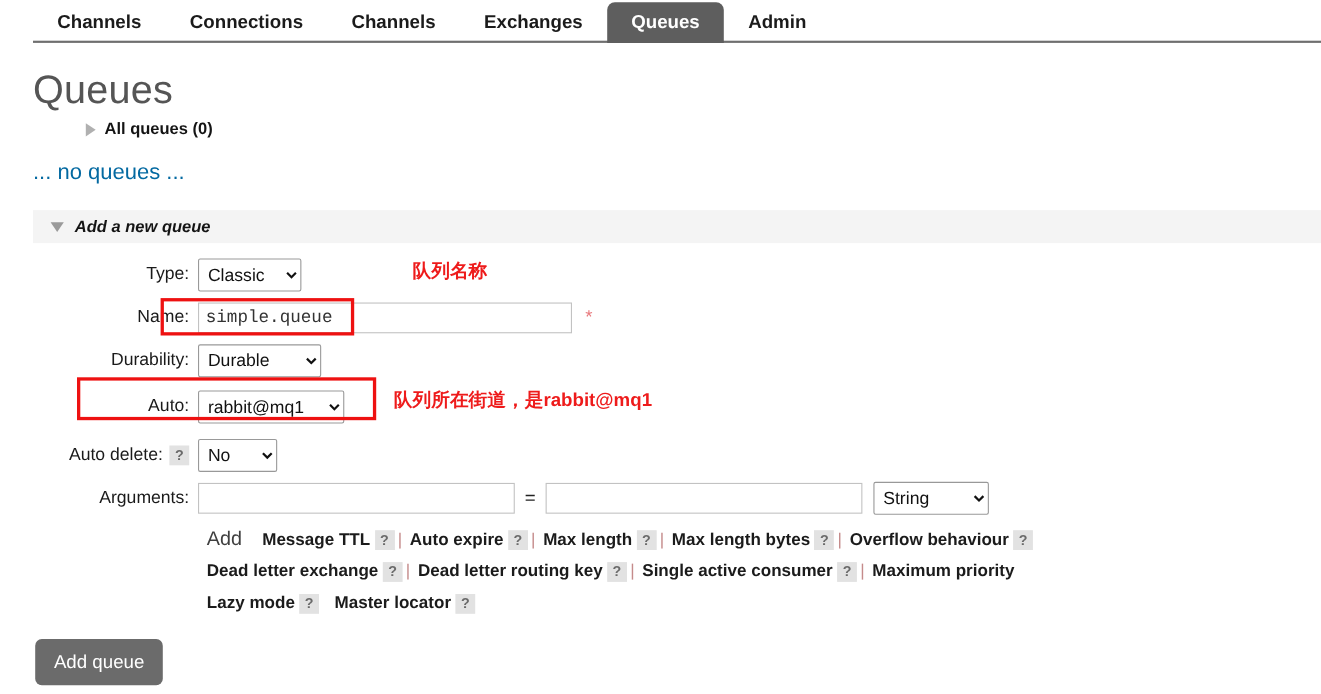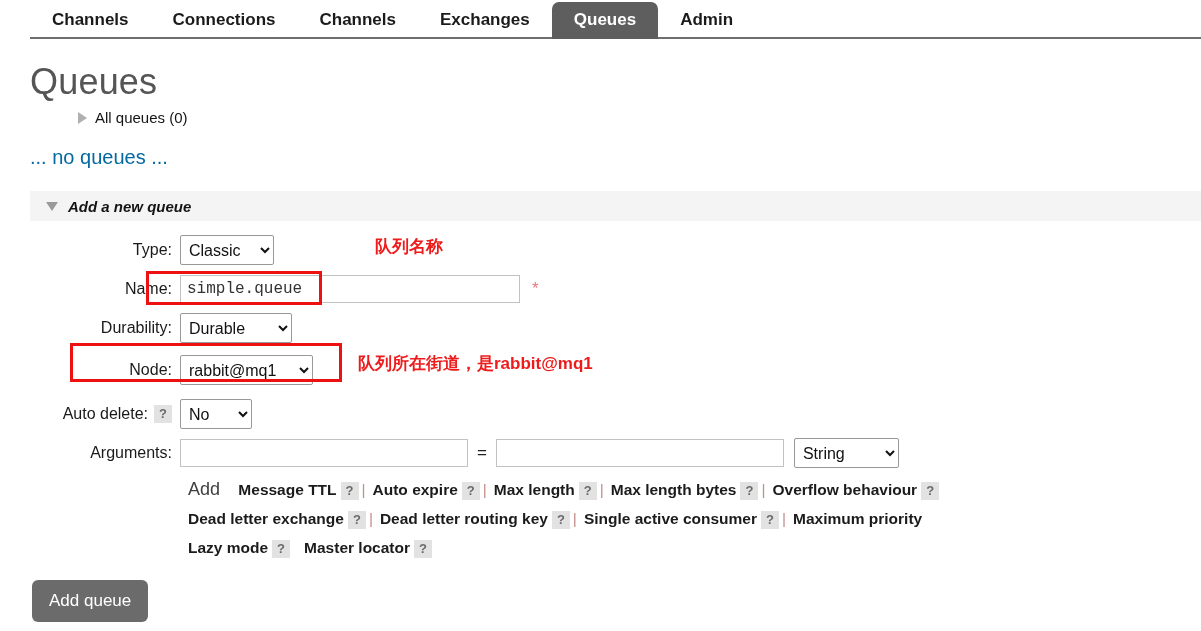--- a/index.html
+++ b/index.html
@@ -56,21 +56,21 @@
     margin: 22px 0 0 30px;
     line-height: 42px;
     letter-spacing: 0.2px;
   }
   .all-queues-row {
     margin: 6px 0 0 46px;
     display: flex;
     align-items: center;
     gap: 8px;
     font-size: 15px;
-    font-weight: normal;
+    font-weight: bold;
     color: #141414;
     cursor: pointer;
     padding-left: 32px;
   }
   .tri-right {
     width: 0; height: 0;
     border-left: 9px solid #b0b0b0;
     border-top: 6px solid transparent;
     border-bottom: 6px solid transparent;
   }
@@ -271,21 +271,21 @@
   </div>
 
   <div class="row">
     <div class="lbl">Durability:</div>
     <select class="ctl" style="width:112px">
       <option>Durable</option>
     </select>
   </div>
 
   <div class="row" style="margin-top:8px;margin-bottom:10px">
-    <div class="lbl">Node:</div>
+    <div class="lbl">Auto:</div>
     <select class="ctl" style="width:133px">
       <option>rabbit@mq1</option>
     </select>
   </div>
 
   <div class="row">
     <div class="lbl">
       <span>Auto delete:</span>
       <span class="help">?</span>
     </div>

